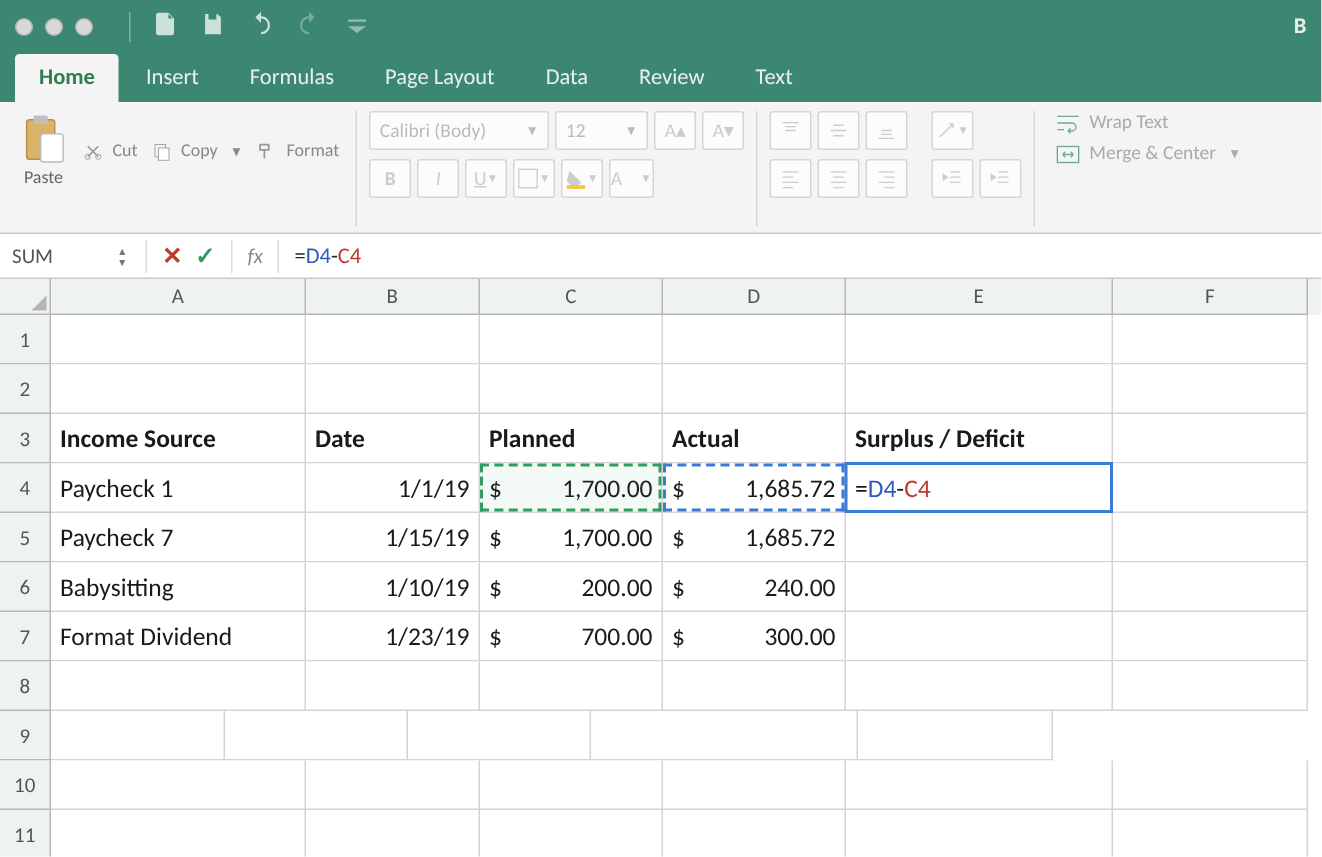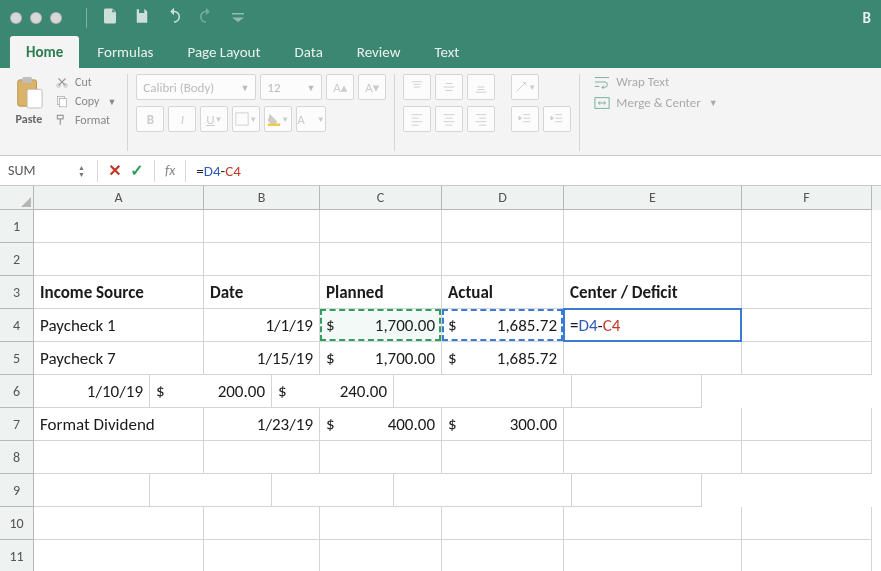--- a/index.html
+++ b/index.html
@@ -42,24 +42,24 @@
     gap: 8px;
     height: 88px;
   }
   .ribbon-group {
     display: flex; flex-direction: column; gap: 2px;
     padding-right: 8px;
     border-right: 1px solid #d5d5d5;
   }
   .ribbon-group:last-child { border-right: none; }
   .paste-block { display: flex; gap: 4px; }
-  .paste-btn { display: flex; flex-direction: column; align-items: center; gap: 2px; padding: 2px 4px; font-weight: bold; }
+  .paste-btn { display: flex; flex-direction: column; align-items: center; gap: 2px; padding: 2px 4px; }
   .paste-btn svg { width: 30px; height: 34px; }
   .paste-label { font-size: 12px; color: #666; }
-  .mini-btns { display: flex; flex-direction: column; gap: 3px; }
+  .mini-btns { display: flex; gap: 3px; }
   .mini { display: flex; align-items: center; gap: 6px; font-size: 12px; color: #888; padding: 1px 3px; }
   .mini svg { width: 14px; height: 14px; fill: #888; }
   .ghost-row { display: flex; gap: 4px; align-items: center; }
   .ghost-box {
     background: #fcfcfc; border: 1px solid #d6d6d6;
     height: 26px; display: flex; align-items: center;
     padding: 0 6px; font-size: 13px; color: #bbb; border-radius: 2px;
   }
   .ghost-btn {
     background: #fcfcfc; border: 1px solid #d6d6d6;
@@ -179,20 +179,21 @@
         <path d="M12 5V1l5 5-5 5V7c-3 0-6 2-6 6s3 6 6 6v2c-4 0-8-3-8-8s4-8 8-8z"></path>
       </svg></span>
   <span class="title-icon" style="opacity:.6"><svg viewBox="0 0 24 24">
         <path d="M4 8h16v2H4zM4 14h16l-8 6z"></path>
       </svg></span>
   <span class="title-right">B</span>
 </div>
 
 <div class="tabbar">
   <div class="tab active">Home</div>
+  <div class="tab">Insert</div>
   <div class="tab">Formulas</div>
   <div class="tab">Page Layout</div>
   <div class="tab">Data</div>
   <div class="tab">Review</div>
   <div class="tab">Text</div>
 </div>
 
 <div class="ribbon">
   <div class="ribbon-group">
     <div class="paste-block">
@@ -398,21 +399,21 @@
         <div class="cell cE"></div>
         <div class="cell cF"></div>
       </div>
 
     <div class="row">
         <div class="rh">3</div>
       <div class="cell cA bold">Income Source</div>
       <div class="cell cB bold">Date</div>
       <div class="cell cC bold">Planned</div>
       <div class="cell cD bold">Actual</div>
-      <div class="cell cE bold">Center / Deficit</div>
+      <div class="cell cE bold">Surplus / Deficit</div>
       <div class="cell cF"></div>
       </div>
 
     <div class="row">
         <div class="rh">4</div>
       <div class="cell cA">Paycheck 1</div>
       <div class="cell cB right">1/1/19</div>
       <div class="cell cC currency">
           <span class="csym">$</span>
           <span class="cval">1,700.00</span>
@@ -441,40 +442,41 @@
       <div class="cell cD currency">
           <span class="csym">$</span>
           <span class="cval">1,685.72</span>
         </div>
       <div class="cell cE"></div>
         <div class="cell cF"></div>
       </div>
 
     <div class="row">
         <div class="rh">6</div>
+      <div class="cell cA">Babysitting</div>
       <div class="cell cB right">1/10/19</div>
       <div class="cell cC currency">
           <span class="csym">$</span>
           <span class="cval">200.00</span>
         </div>
       <div class="cell cD currency">
           <span class="csym">$</span>
           <span class="cval">240.00</span>
         </div>
       <div class="cell cE"></div>
         <div class="cell cF"></div>
       </div>
 
     <div class="row">
         <div class="rh">7</div>
       <div class="cell cA">Format Dividend</div>
       <div class="cell cB right">1/23/19</div>
       <div class="cell cC currency">
           <span class="csym">$</span>
-          <span class="cval">400.00</span>
+          <span class="cval">700.00</span>
         </div>
       <div class="cell cD currency">
           <span class="csym">$</span>
           <span class="cval">300.00</span>
         </div>
       <div class="cell cE"></div>
         <div class="cell cF"></div>
       </div>
 
     <div class="row">

